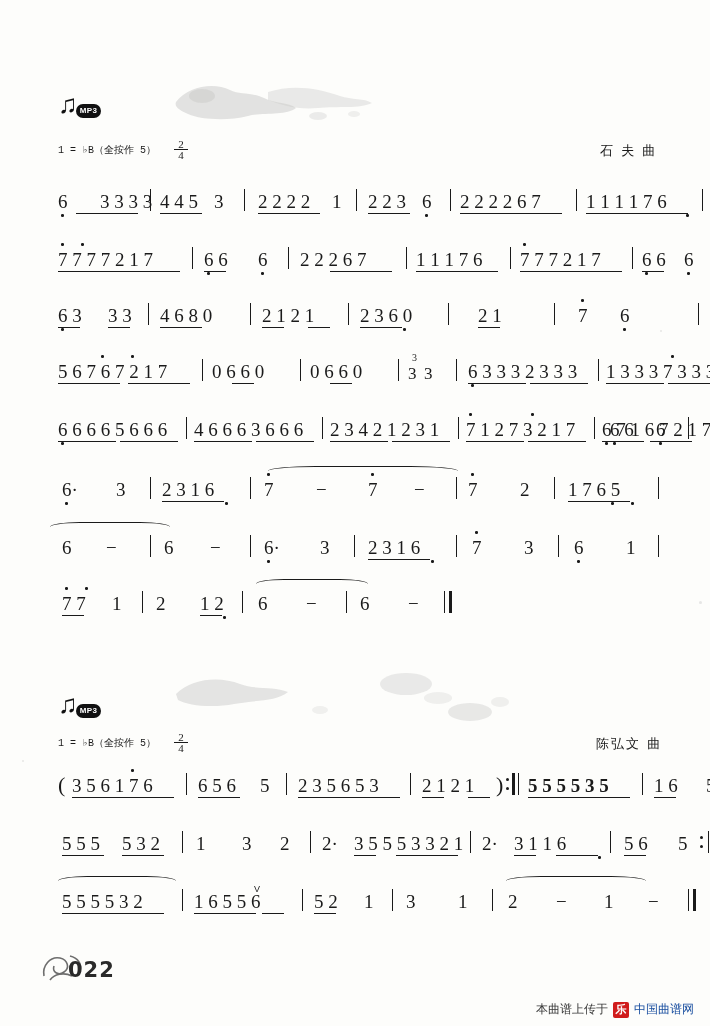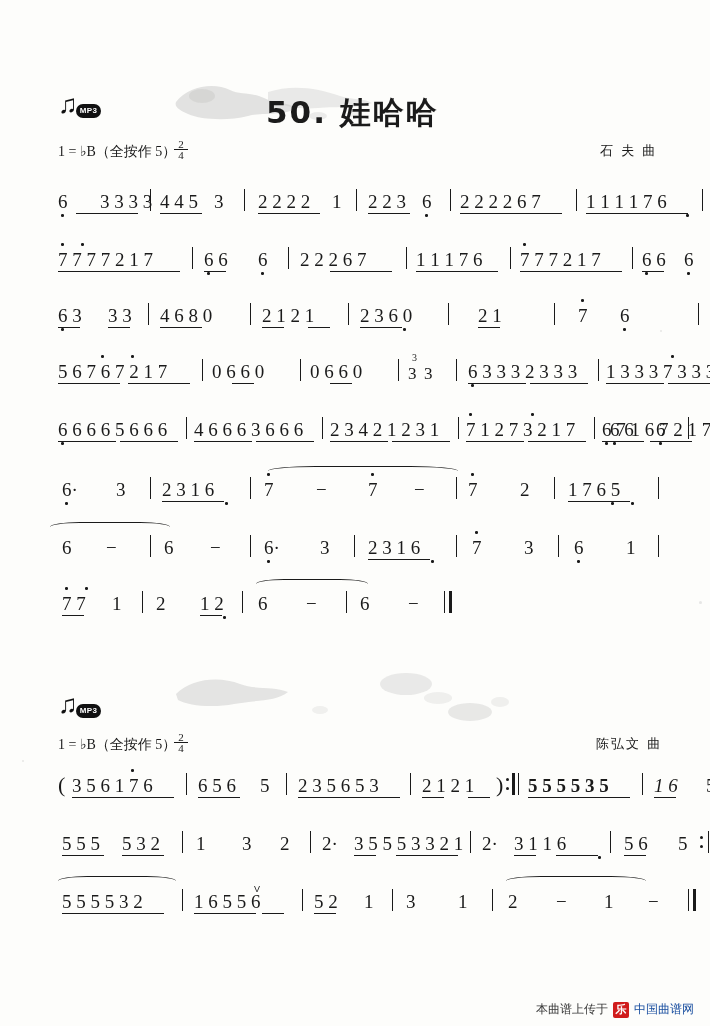--- a/index.html
+++ b/index.html
@@ -61,22 +61,22 @@
     white-space: nowrap;
   }
   .title-smudge {
     position: absolute;
     pointer-events: none;
     opacity: 0.5;
   }
   
   .keyline {
     position: absolute;
-    font-family: Liberation Serif, serif;
-    font-size: 14px;
+    font-family: Liberation Mono, monospace;
+    font-size: 10px;
     white-space: nowrap;
   }
   .meter {
     position: absolute;
     font-family: "Liberation Serif", serif;
     font-size: 11px;
     line-height: 10px;
     text-align: center;
     width: 14px;
   }
@@ -251,21 +251,20 @@
   <svg class="title-smudge" style="left:168px;top:72px;" width="210" height="60" viewBox="0 0 210 60">
     <g fill="#9a9a9a">
       <path d="M8 30 C20 14, 46 10, 62 18 C72 23, 84 20, 96 26 C108 32, 120 30, 128 36 C118 44, 96 40, 80 44 C60 49, 34 48, 20 42 C12 38, 6 35, 8 30 Z" opacity="0.55"></path>
       <path d="M100 20 C124 12, 150 16, 172 24 C184 28, 196 26, 204 31 C192 37, 170 34, 150 36 C130 38, 112 33, 100 28 Z" opacity="0.4"></path>
       <ellipse cx="34" cy="24" rx="13" ry="7" opacity="0.5"></ellipse>
       <ellipse cx="150" cy="44" rx="9" ry="4" opacity="0.35"></ellipse>
       <ellipse cx="186" cy="42" rx="6" ry="3" opacity="0.3"></ellipse>
     </g>
   </svg>
 
-  <div class="song-title" style="left:266px;top:92px;">50. 娃哈哈</div>
 
   <div class="keyline" style="left:58px;top:143px;">1 = ♭B（全按作 5）</div>
   <div class="meter" style="left:174px;top:139px;">
     <span class="num">2</span>
     <span class="den">4</span>
   </div>
   <div class="composer" style="left:600px;top:142px;">石 夫 曲</div>
 
   <div class="row" style="top:186px;">
     <span class="tok" style="left:0px;top:6px;">6</span>
@@ -539,21 +538,21 @@
       <i style="left:0px;width:3.2px;"></i>
       <i style="left:6px;width:1.3px;"></i>
     </span>
     <span class="repeat-dots" style="left:448px;top:8px;height:14px;">
       <b style="top:0px;"></b>
         <b style="top:9px;"></b>
     </span>
     <span class="tok" style="left:470px;top:6px;font-weight:bold;">5 5 5 5 3 5</span>
     <span class="beam" style="left:470px;top:27px;width:102px;"></span>
     <span class="bar" style="left:584px;top:3px;"></span>
-    <span class="tok" style="left:596px;top:6px;font-style:italic;">1 6</span>
+    <span class="tok" style="left:596px;top:6px;">1 6</span>
     <span class="beam" style="left:596px;top:27px;width:22px;"></span>
     <span class="tok" style="left:648px;top:6px;">5</span>
   </div>
 
   <div class="row" style="top:828px;">
     <span class="tok" style="left:4px;top:6px;">5 5 5</span>
     <span class="beam" style="left:4px;top:27px;width:42px;"></span>
     <span class="tok" style="left:64px;top:6px;">5 3 2</span>
     <span class="beam" style="left:64px;top:27px;width:42px;"></span>
     <span class="bar" style="left:124px;top:3px;"></span>
@@ -606,20 +605,30 @@
     <span class="tok" style="left:450px;top:6px;">2</span>
     <span class="dash" style="left:498px;top:6px;">−</span>
     <span class="tok" style="left:546px;top:6px;">1</span>
     <span class="dash" style="left:590px;top:6px;">−</span>
     <span class="endbar" style="left:630px;top:3px;width:9px;">
       <i style="left:0px;width:1.3px;"></i>
       <i style="left:5px;width:3.2px;"></i>
     </span>
   </div>
 
+  <div class="pagenum-wrap">
+    <svg class="pagenum-orn" viewBox="0 0 46 34">
+      <g fill="none" stroke="#555" stroke-width="1.6">
+        <path d="M4 26 C2 16, 10 6, 20 8 C28 10, 30 18, 24 22 C18 26, 12 22, 14 16"></path>
+        <path d="M10 30 C14 24, 24 22, 32 26"></path>
+        <path d="M30 6 C38 8, 42 14, 40 20"></path>
+      </g>
+    </svg>
+    <div class="pagenum">022</div>
+  </div>
 
   <div class="footer">
     <span>本曲谱上传于</span>
     <span class="logo">乐</span>
     <span class="site">中国曲谱网</span>
   </div>
 
 </div>
 
 </body></html>

